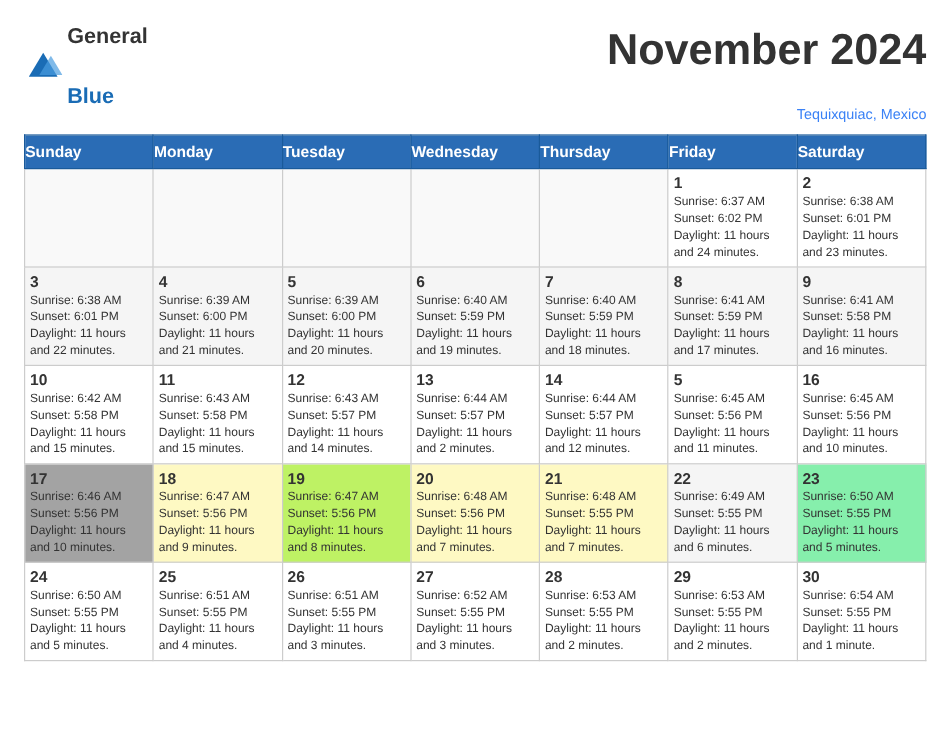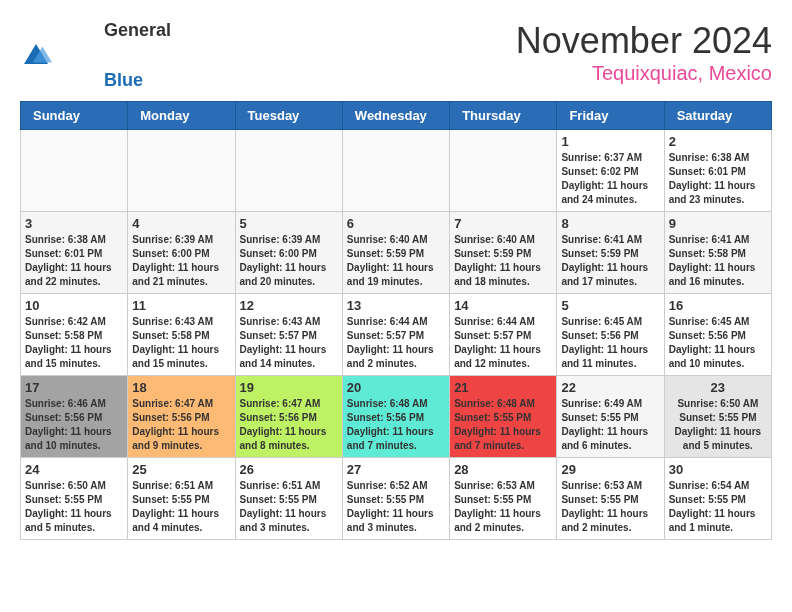--- a/index.html
+++ b/index.html
@@ -12,56 +12,56 @@
     }
     .header {
       display: flex;
       justify-content: space-between;
       align-items: flex-start;
       margin-bottom: 10px;
     }
     .logo {
       display: flex;
       align-items: center;
-      gap: 48px;
     }
     .logo-text {
       display: flex;
       flex-direction: column;
       font-size: 18px;
       font-weight: bold;
     }
     .logo-general { color: #333; }
     .logo-blue { color: #1a6cb5; margin-top: 29px; }
     .logo-icon {
       width: 32px;
       height: 32px;
       margin-right: 4px;
     }
     .title-block {
       text-align: right;
     }
     .month-title {
       font-size: 36px;
-      font-weight: normal;
+      font-weight: bold;
       color: #333;
     }
     .location {
-      font-size: 20px;
-      color: #ec4899;
+      font-size: 12px;
+      color: #3b82f6;
+      margin-top: 26px;
     }
     table {
       width: 100%;
       border-collapse: collapse;
       table-layout: fixed;
     }
     th {
       background-color: #2a6cb5;
       color: #fff;
-      padding: 6px 12px;
+      padding: 6px 0;
       text-align: left;
       font-size: 13px;
       border: 1px solid #1a5a9a;
     }
     td {
       vertical-align: top;
       border: 1px solid #ccc;
       padding: 4px;
       height: 80px;
       font-size: 10.5px;
@@ -73,21 +73,20 @@
     }
     .day-num {
       font-weight: bold;
       font-size: 13px;
       margin-bottom: 2px;
     }
     .day-info {
       font-size: 10px;
       line-height: 1.4;
       color: #333;
-      font-weight: bold;
     }
     tr:nth-child(odd) td:not(.empty) {
       background: #ffffff;
     }
     tr:nth-child(even) td:not(.empty) {
       background: #f5f5f5;
     }
   </style>
 </head>
 <body>
@@ -195,41 +194,41 @@
         <td>
           <div class="day-num">16</div>
           <div class="day-info"><span>Sunrise: 6:45 AM</span><br><span>Sunset: 5:56 PM</span><br><span>Daylight: 11 hours</span><br><span>and 10 minutes.</span></div>
         </td>
       </tr>
       <tr>
         <td style="background: #a3a3a3;">
           <div class="day-num">17</div>
           <div class="day-info"><span>Sunrise: 6:46 AM</span><br><span>Sunset: 5:56 PM</span><br><span>Daylight: 11 hours</span><br><span>and 10 minutes.</span></div>
         </td>
-        <td style="background: #fdba74;">
+        <td style="background: #fef9c3;">
           <div class="day-num">18</div>
           <div class="day-info"><span>Sunrise: 6:47 AM</span><br><span>Sunset: 5:56 PM</span><br><span>Daylight: 11 hours</span><br><span>and 9 minutes.</span></div>
         </td>
         <td style="background: #bef264;">
           <div class="day-num">19</div>
           <div class="day-info"><span>Sunrise: 6:47 AM</span><br><span>Sunset: 5:56 PM</span><br><span>Daylight: 11 hours</span><br><span>and 8 minutes.</span></div>
         </td>
-        <td style="background: #5eead4;">
+        <td style="background: #fef9c3;">
           <div class="day-num">20</div>
           <div class="day-info"><span>Sunrise: 6:48 AM</span><br><span>Sunset: 5:56 PM</span><br><span>Daylight: 11 hours</span><br><span>and 7 minutes.</span></div>
         </td>
-        <td style="background: #ef4444;">
+        <td style="background: #fef9c3;">
           <div class="day-num">21</div>
           <div class="day-info"><span>Sunrise: 6:48 AM</span><br><span>Sunset: 5:55 PM</span><br><span>Daylight: 11 hours</span><br><span>and 7 minutes.</span></div>
         </td>
         <td style="background: rgb(245, 245, 245);">
           <div class="day-num">22</div>
           <div class="day-info"><span>Sunrise: 6:49 AM</span><br><span>Sunset: 5:55 PM</span><br><span>Daylight: 11 hours</span><br><span>and 6 minutes.</span></div>
         </td>
-        <td style="background: #e5e5e5; text-align: center;">
+        <td style="background: #86efac;">
           <div class="day-num">23</div>
           <div class="day-info"><span>Sunrise: 6:50 AM</span><br><span>Sunset: 5:55 PM</span><br><span>Daylight: 11 hours</span><br><span>and 5 minutes.</span></div>
         </td>
       </tr>
       <tr>
         <td>
           <div class="day-num">24</div>
           <div class="day-info"><span>Sunrise: 6:50 AM</span><br><span>Sunset: 5:55 PM</span><br><span>Daylight: 11 hours</span><br><span>and 5 minutes.</span></div>
         </td>
         <td>

